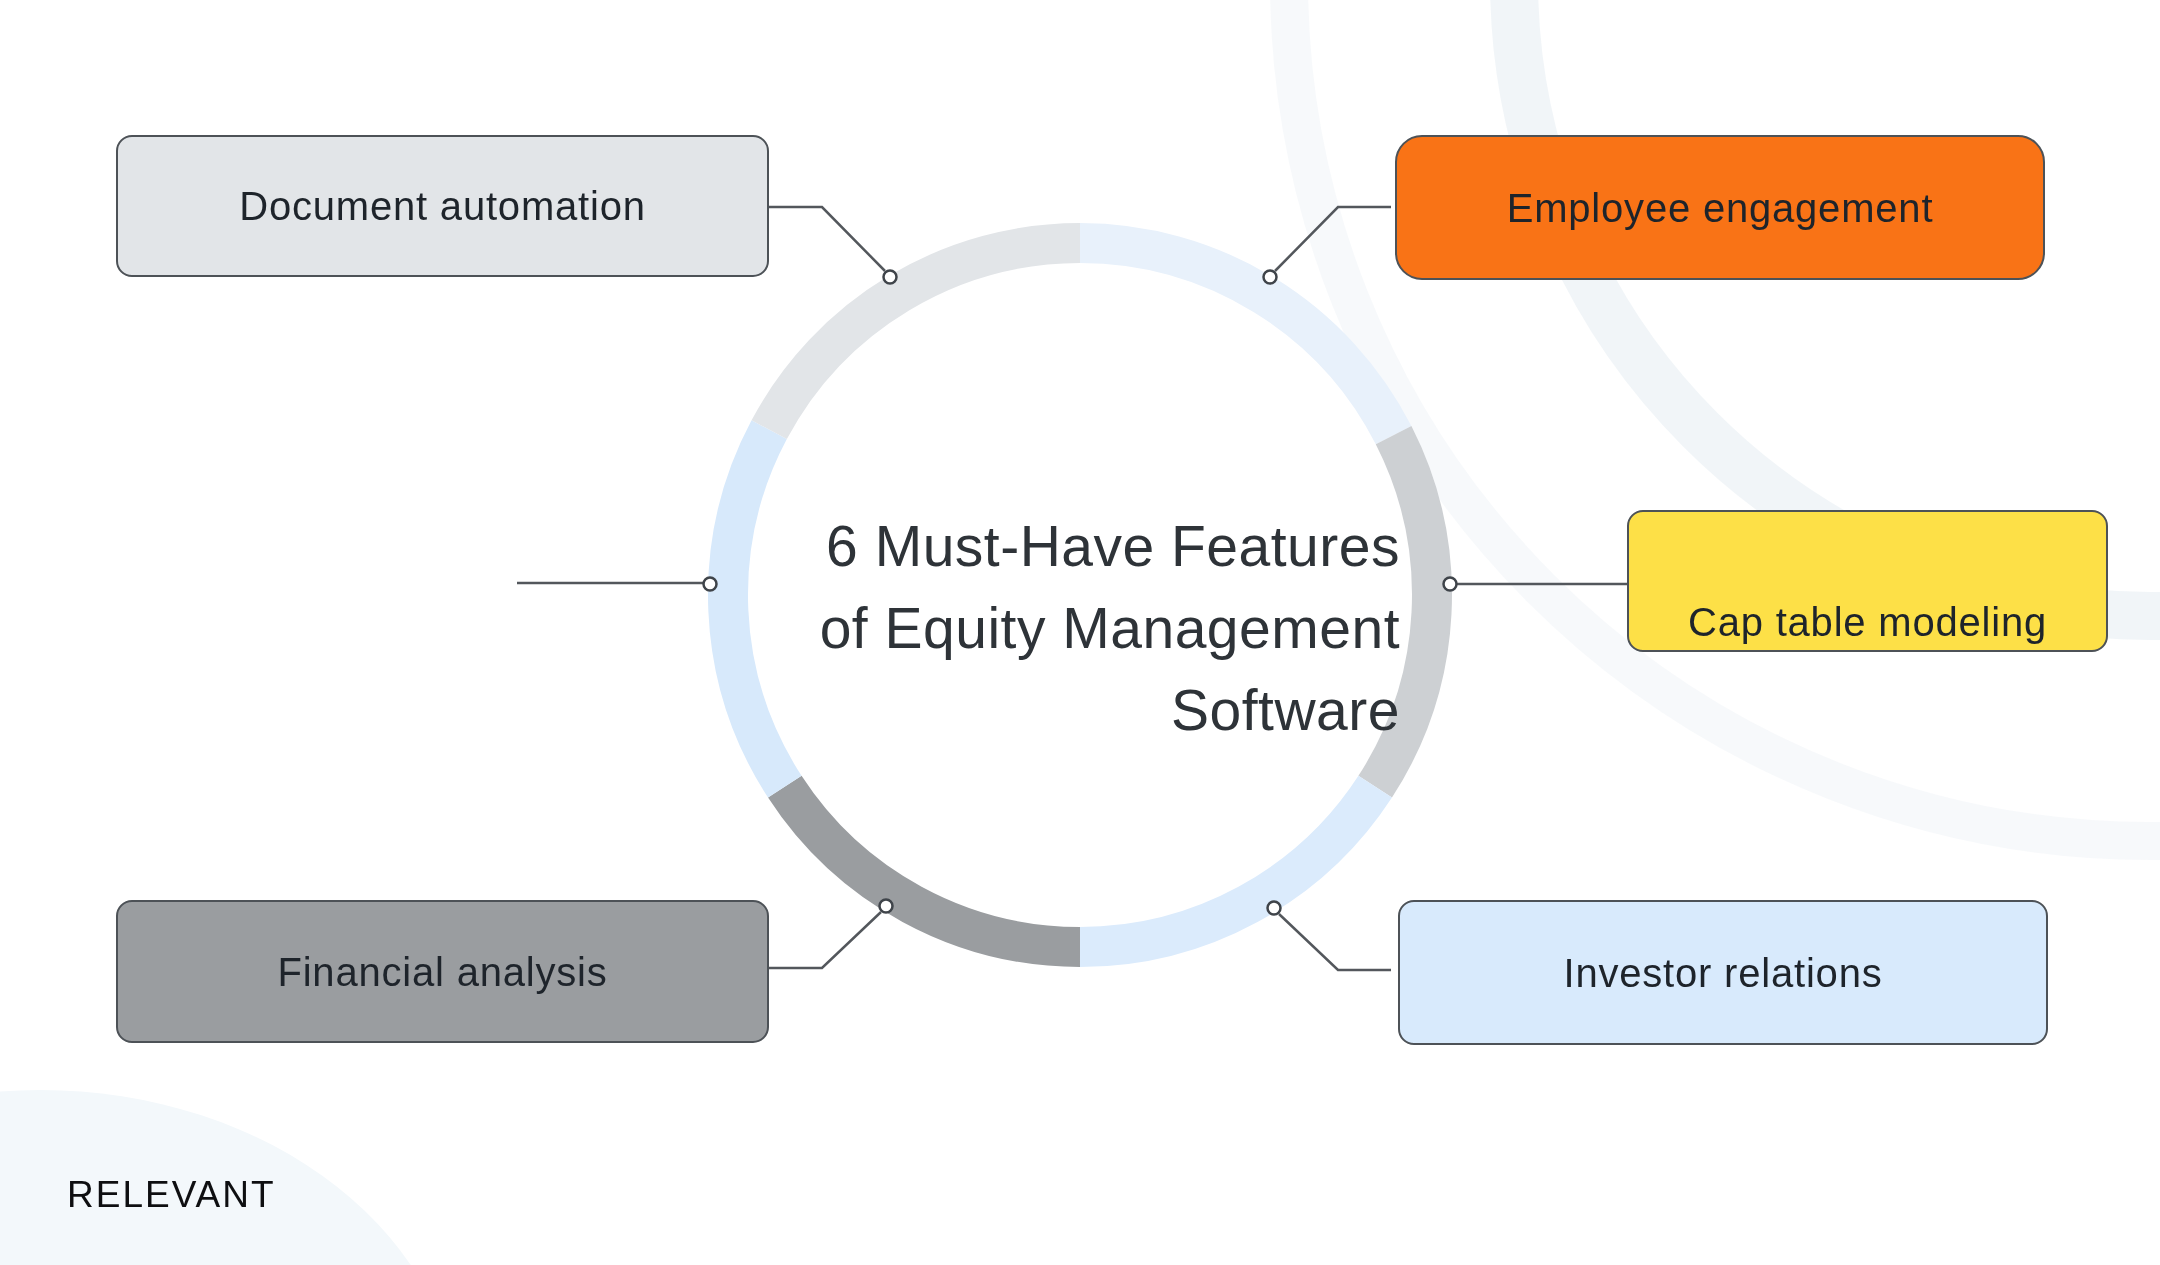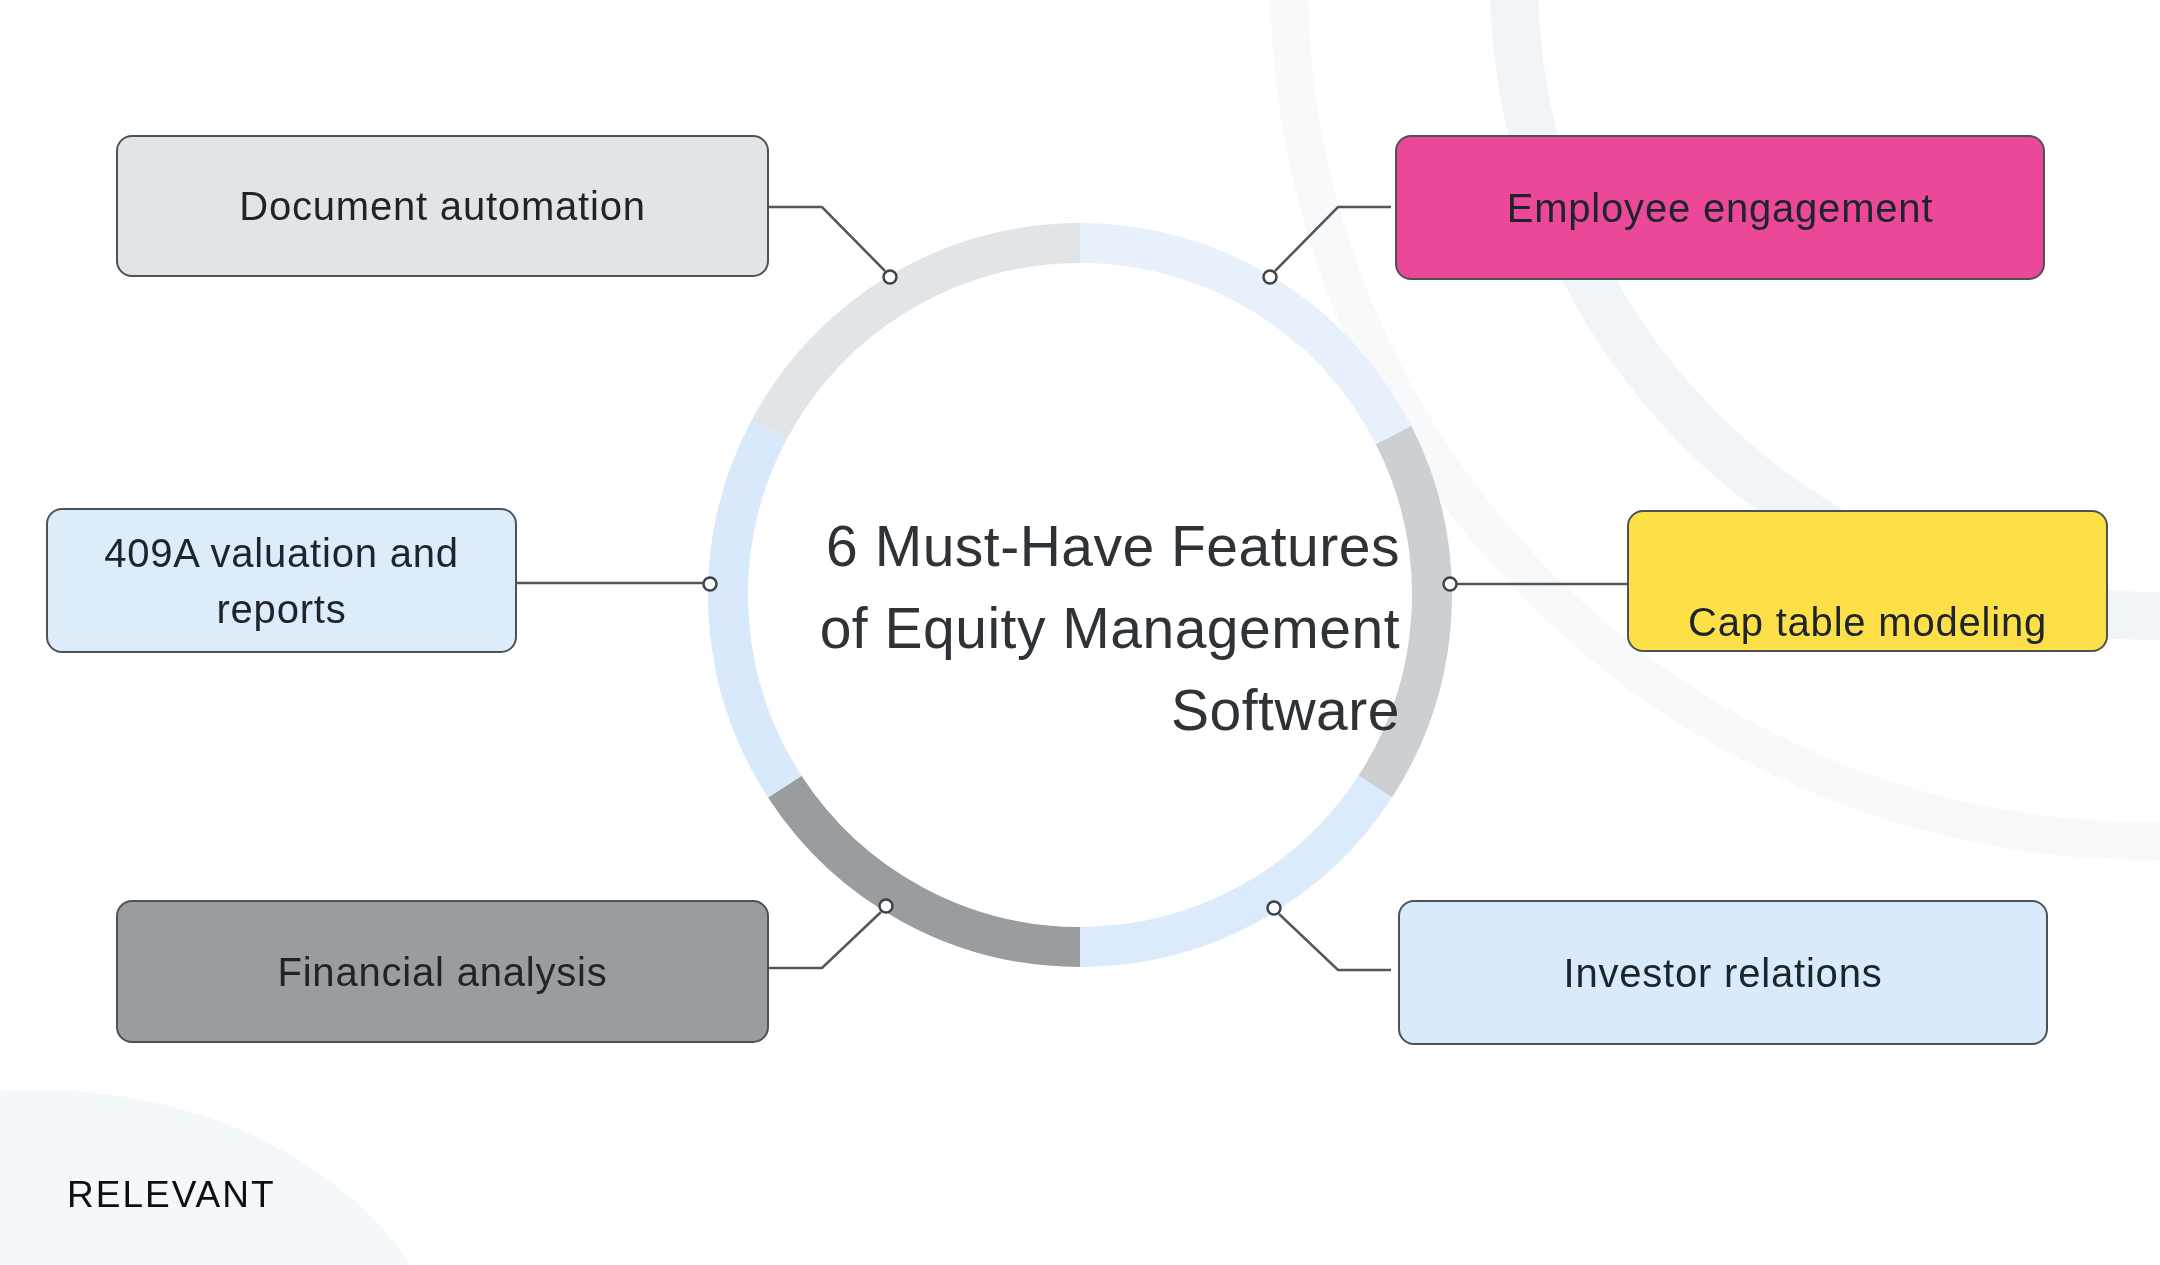--- a/index.html
+++ b/index.html
@@ -143,25 +143,22 @@
 
   <div class="center-title">
     <div>6 Must-Have Features</div>
     <div>of Equity Management</div>
     <div>Software</div>
   </div>
 
   <div class="feature-box box-document" style="background-color: rgb(226, 229, 232);">
     <span>Document automation</span>
   </div>
-  <div class="feature-box box-employee" style="background-color: #ec4899;">
+  <div class="feature-box box-employee" style="background-color: #f97316; border-radius: 27px;">
     <span>Employee engagement</span>
-  </div>
-  <div class="feature-box box-409a" style="background-color: rgb(220, 236, 251);">
-    <span>409A valuation and reports</span>
   </div>
   <div class="feature-box box-captable" style="background-color: #fde047; align-items: flex-end;">
     <span>Cap table modeling</span>
   </div>
   <div class="feature-box box-financial" style="background-color: rgb(154, 157, 160);">
     <span>Financial analysis</span>
   </div>
   <div class="feature-box box-investor" style="background-color: rgb(216, 234, 252);">
     <span>Investor relations</span>
   </div>

